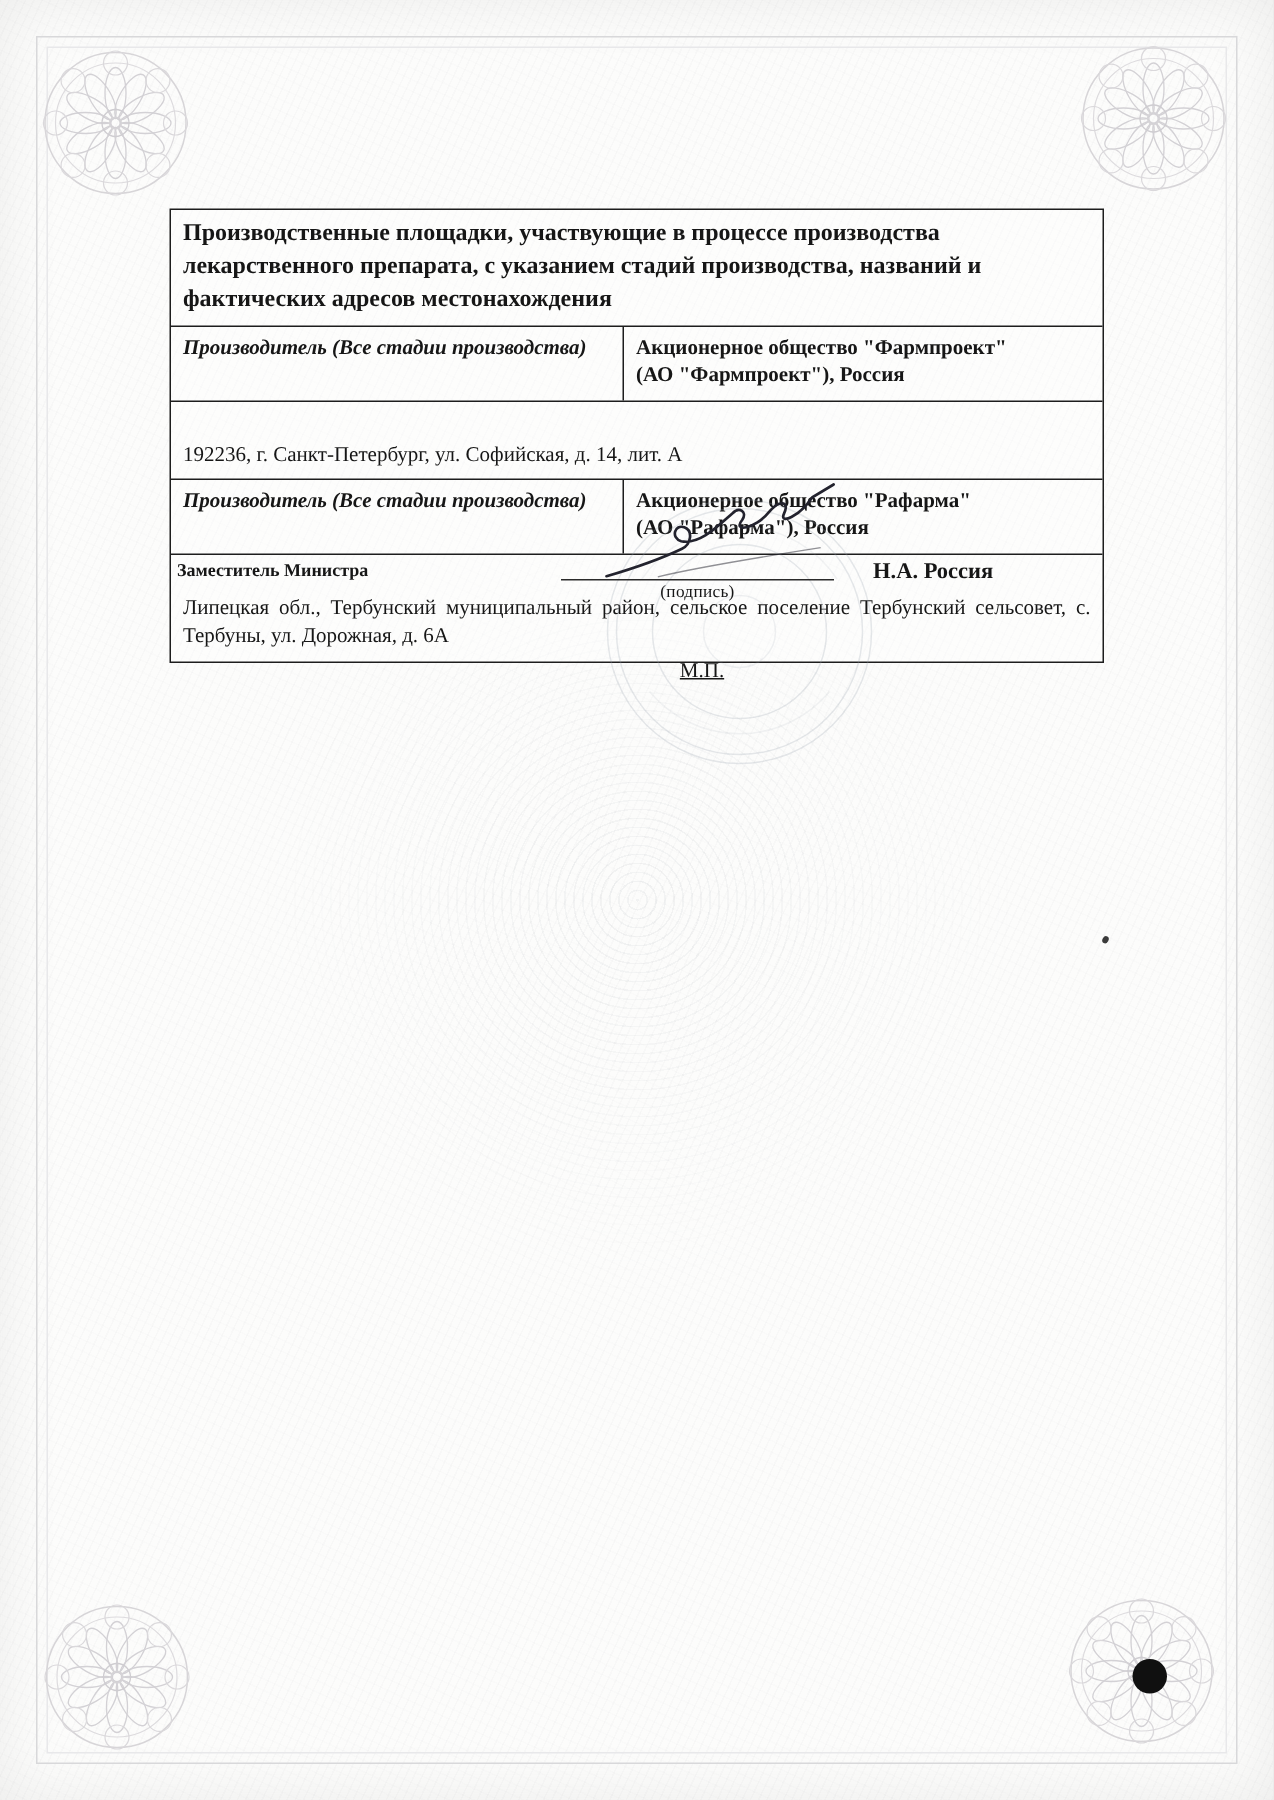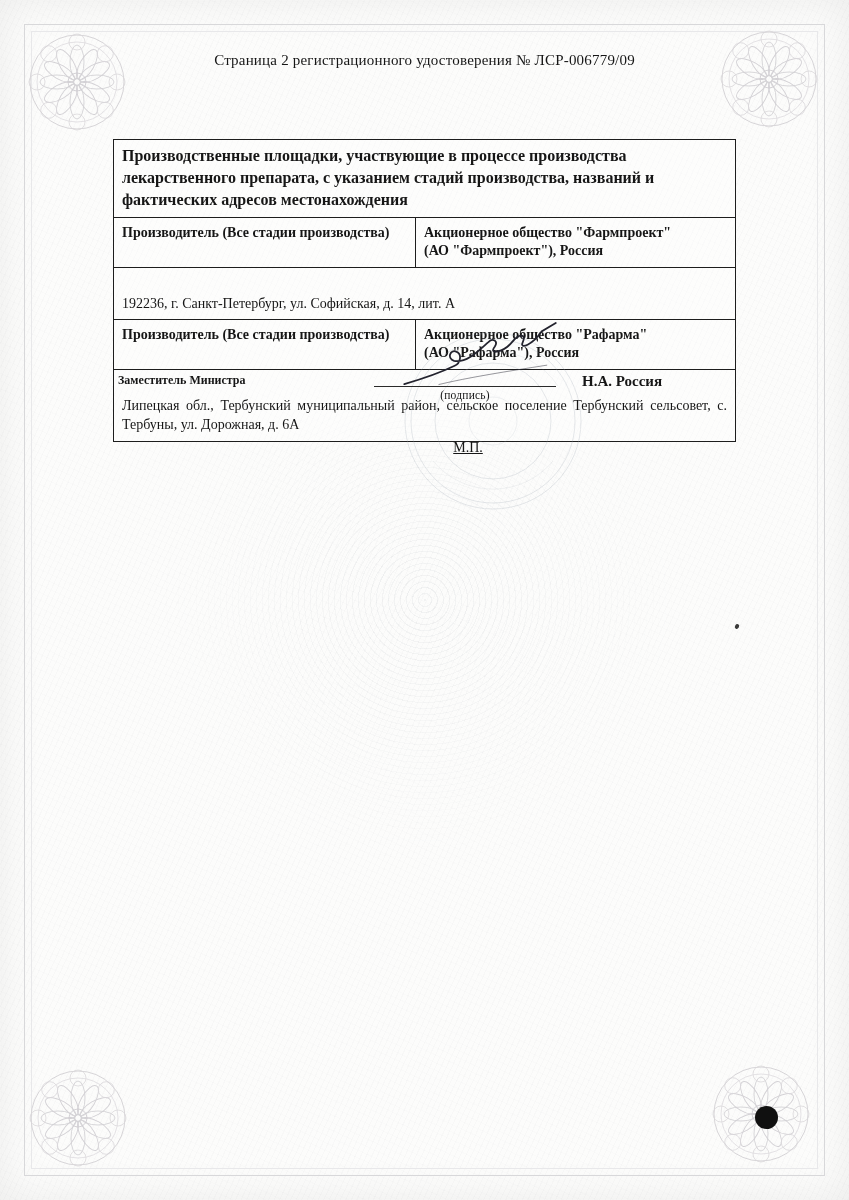--- a/index.html
+++ b/index.html
@@ -47,21 +47,21 @@
     border:1px solid #1d1d1d; font-size:14px; background:rgba(255,255,255,0.35);
   }
   .t-header {
     padding:5px 8px 6px; font-weight:bold; line-height:1.38;
     font-size:16px; border-bottom:1px solid #1d1d1d;
   }
   .t-row { display:flex; border-bottom:1px solid #1d1d1d; }
   .t-cell-label {
     flex:0 0 302px; width:302px; box-sizing:border-box;
     border-right:1px solid #1d1d1d; padding:6px 8px;
-    font-weight:bold; line-height:1.3;
+    font-weight:bold; font-style:italic; line-height:1.3;
   }
   .t-cell-value { flex:1; padding:6px 8px; font-weight:bold; line-height:1.3; }
   .t-cell-value span { display:block; }
   .t-address { padding:6px 8px; line-height:1.4; border-bottom:1px solid #1d1d1d;margin-top:20px; }
   .t-address.justify { text-align:justify; }
   .t-address.last { border-bottom:none; }
 
   .sig-title { position:absolute; left:118px; top:373px; font-weight:bold; font-size:12px;text-align:right; }
   .sig-line-wrap { position:absolute; left:374px; top:350px; width:182px; text-align:center; }
   .sig-line { height:36px; border-bottom:1px solid #2a2a2a; }
@@ -132,21 +132,20 @@
   <svg class="rosette tr" viewBox="0 0 100 100">
       <use href="#rosette-def"></use>
     </svg>
   <svg class="rosette bl" viewBox="0 0 100 100">
       <use href="#rosette-def"></use>
     </svg>
   <svg class="rosette br" viewBox="0 0 100 100">
       <use href="#rosette-def"></use>
     </svg>
 
-  <div class="doc-header">Страница 2 регистрационного удостоверения № ЛСР-006779/09</div>
 
   <div class="prod-table">
     <div class="t-header">Производственные площадки, участвующие в процессе производства лекарственного препарата, с указанием стадий производства, названий и фактических адресов местонахождения</div>
 
     <div class="t-row">
       <div class="t-cell-label">Производитель (Все стадии производства)</div>
       <div class="t-cell-value">
         <span>Акционерное общество "Фармпроект"</span>
         <span>(АО "Фармпроект"), Россия</span>
       </div>

